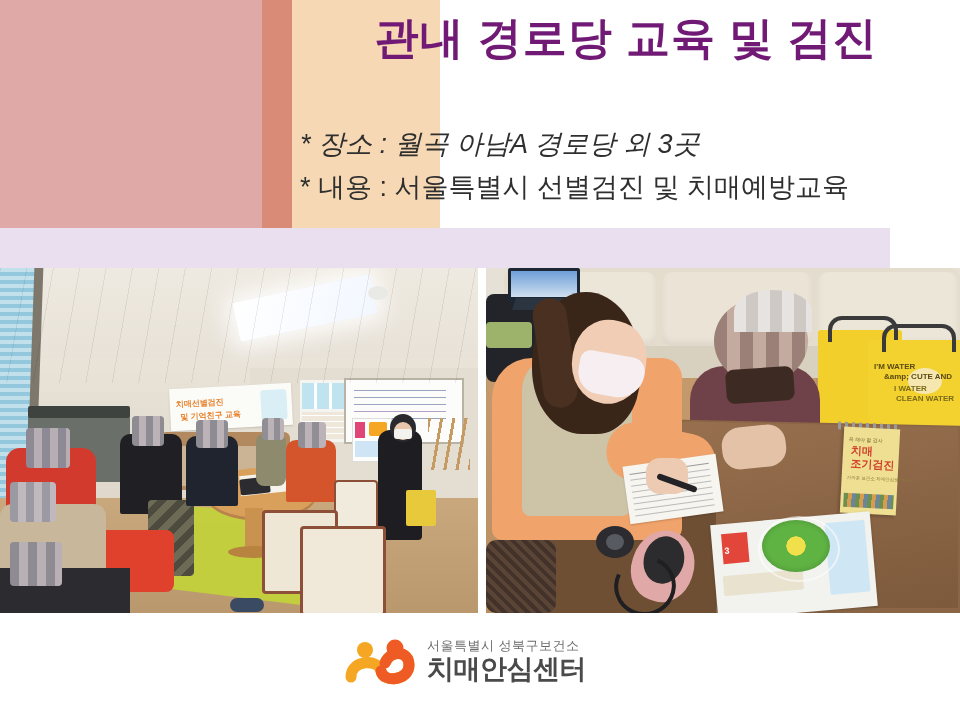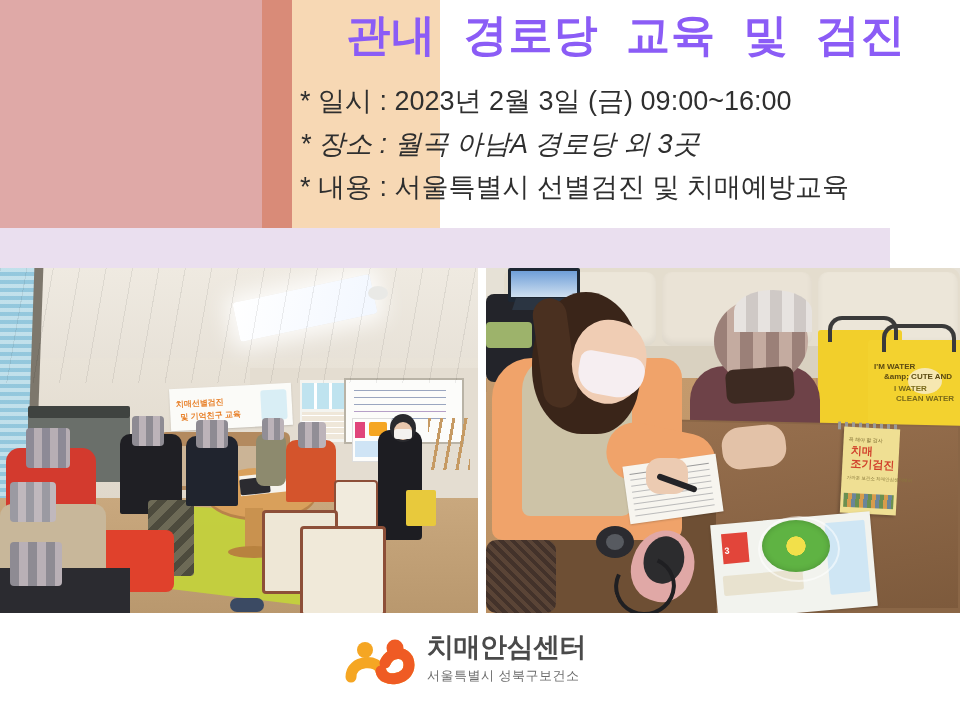--- a/index.html
+++ b/index.html
@@ -17,21 +17,21 @@
   #blk-salmon  {left:262px;top:0;  width:30px; height:248px;}
   #blk-peach   {left:292px;top:0;  width:148px;height:248px;}
   #blk-lav     {left:0;   top:228px;width:890px;height:40px;}
 
   
   #header-text{position:absolute;left:292px;top:0;width:668px;height:226px;}
   #title{
     position:absolute;left:0;top:14px;width:668px;
     text-align:center;
     font-size:44px;font-weight:bold;letter-spacing:1px;
-    color:#8b5cf6;line-height:1.1;white-space:nowrap;font-family:Liberation Mono, monospace;
+    color:#701a75;line-height:1.1;white-space:nowrap;
   }
   .sub{
     position:absolute;left:8px;width:660px;
     font-size:27px;color:#2f2f2f;line-height:1.0;white-space:nowrap;
   }
   #sub1{top:88px;}
   #sub2{top:131px;font-style:italic;}
   #sub3{top:174px;}
 
   
@@ -220,21 +220,20 @@
 <div id="page">
 
   <div class="blk" id="blk-rose" style="background:#DFA9A7"></div>
   <div class="blk" id="blk-rose-dk" style="background:#D4939C"></div>
   <div class="blk" id="blk-salmon" style="background:#D98B78"></div>
   <div class="blk" id="blk-peach" style="background:#F7D8B4"></div>
   <div class="blk" id="blk-lav" style="background:#EADFEF"></div>
 
   <div id="header-text">
     <div id="title"><span>관내</span> 경로당 교육 및 검진</div>
-    <div class="sub" id="sub1">* 일시 : 2023년 2월 3일 (금) 09:00~16:00</div>
     <div class="sub" id="sub2">* 장소 : 월곡 아남A 경로당 외 3곳</div>
     <div class="sub" id="sub3">* 내용 : 서울특별시 선별검진 및 치매예방교육</div>
   </div>
 
   <div id="photo-left">
     <div class="ph L-ceiling"></div>
     <div class="ph L-wall"></div>
     <div class="ph L-wall2"></div>
     <div class="ph L-blind"></div>
     <div class="ph L-blindframe"></div>
@@ -393,19 +392,19 @@
     <div id="logo">
       <div id="logo-mark">
         <svg viewBox="0 0 72 56" width="72" height="56" aria-hidden="true">
           <path d="M6 40 C6 22, 34 22, 36 34 C38 46, 64 44, 64 28 C64 14, 46 12, 40 26" fill="none" stroke="#F5A623" stroke-width="11" stroke-linecap="round"></path>
           <path d="M36 34 C38 46, 64 44, 64 28 C64 14, 46 12, 40 26" fill="none" stroke="#EF5B24" stroke-width="11" stroke-linecap="round"></path>
           <circle cx="20" cy="13" r="8" fill="#F5A623"></circle>
           <circle cx="50" cy="11" r="8.5" fill="#EF5B24"></circle>
         </svg>
       </div>
       <div id="logo-text">
+        <div id="logo-org">서울특별시 성북구보건소</div>
         <div id="logo-name">치매안심센터</div>
-        <div id="logo-org">서울특별시 성북구보건소</div>
       </div>
     </div>
   </div>
 
 </div>
 
 </body></html>

